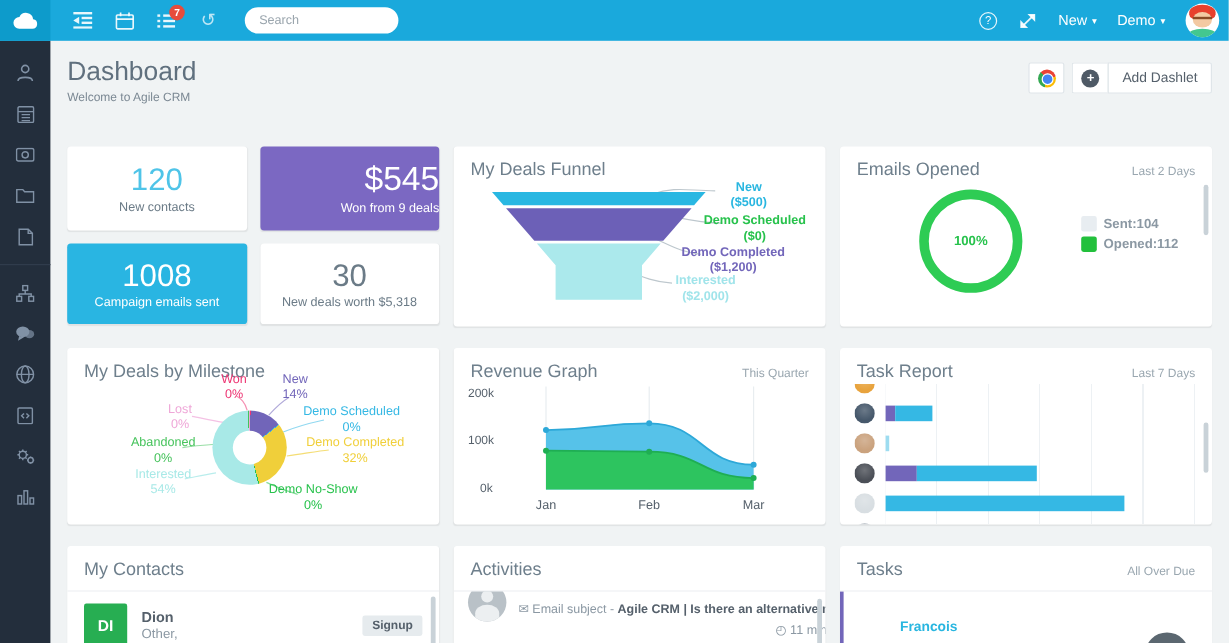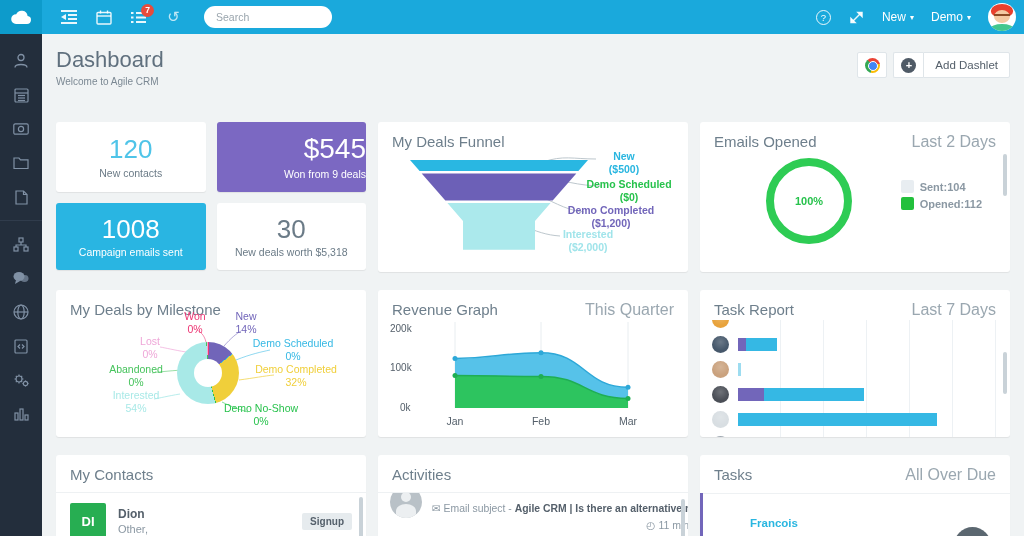--- a/index.html
+++ b/index.html
@@ -47,21 +47,21 @@
   .btn-group .btn-white:first-child { border-right:0; border-radius:2px 0 0 2px; width:30px; }
   .btn-group .btn-white:last-child { border-radius:0 2px 2px 0; padding:0 11px; font-size:11.5px; color:#55606b; }
   .plus-circle { width:15px; height:15px; border-radius:50%; background:#4f5a66; color:#fff; font-size:11px; font-weight:bold; line-height:14px; text-align:center; }
 
   
   .dash-grid { display:grid; grid-template-columns:repeat(3,310px); column-gap:12px; row-gap:18px; }
   .card { background:#fff; border-radius:3px; box-shadow:0 1px 1px rgba(0,0,0,.07); position:relative; overflow:hidden; }
   .r1 { height:150px; } .r2 { height:147px; } .r3 { height:150px; }
   .card-head { display:flex; align-items:baseline; padding:11px 14px 0; }
   .card-title { font-size:15px; color:#6e7f8c; font-weight:400; }
-  .card-period { margin-left:auto; font-size:16px; color:#9aa7b0;text-align:center; }
+  .card-period { margin-left:auto; font-size:10px; color:#9aa7b0;text-align:center; }
   .card-head.ruled { padding-bottom:9px; border-bottom:1px solid #eef1f3; }
   .vscroll { position:absolute; width:4px; border-radius:2px; background:#c9d2d8; right:3px; }
 
   
   .stats-grid { display:grid; grid-template-columns:1fr 1fr; grid-template-rows:70px 67px; gap:11px; }
   .stat { background:#fff; border-radius:3px; box-shadow:0 1px 1px rgba(0,0,0,.07); display:flex; flex-direction:column; align-items:center; justify-content:center; cursor:pointer; }
   .stat-val { font-size:26px; font-weight:400; line-height:1.1; }
   .stat-lbl { font-size:10.5px; margin-top:3px; }
   .stat--blue .stat-val { color:#4fc4e8; } .stat--blue .stat-lbl { color:#6b7b87; }
   .stat--purple { background:#7b68c2;align-items:flex-end; } .stat--purple .stat-val,.stat--purple .stat-lbl { color:#fff; }

